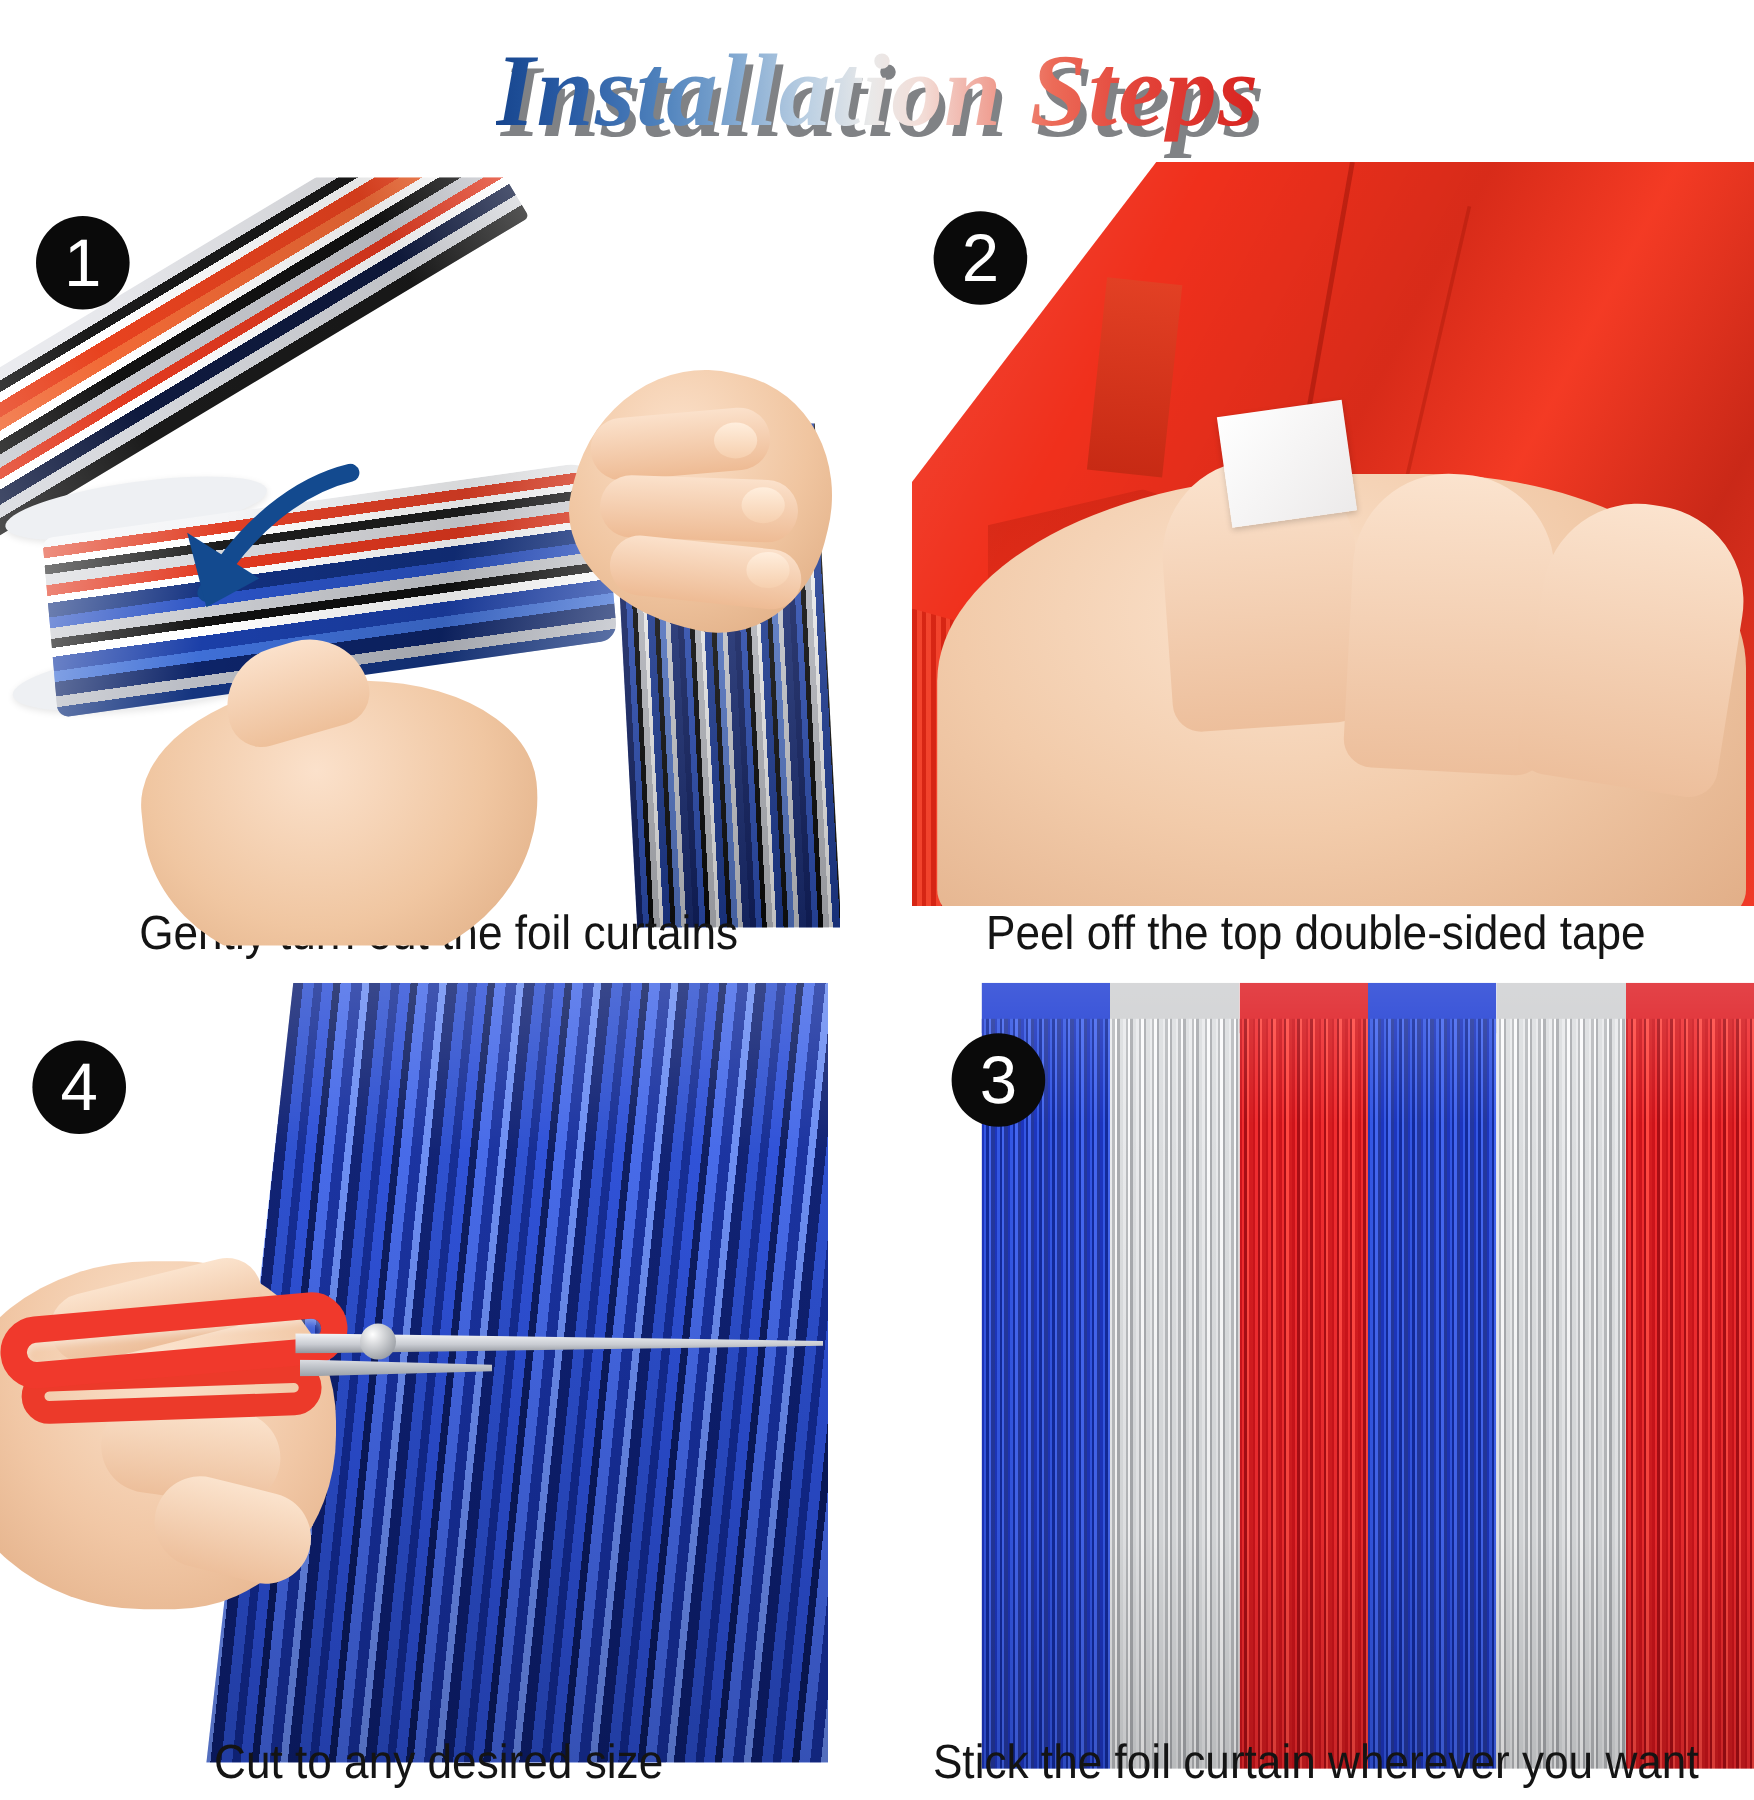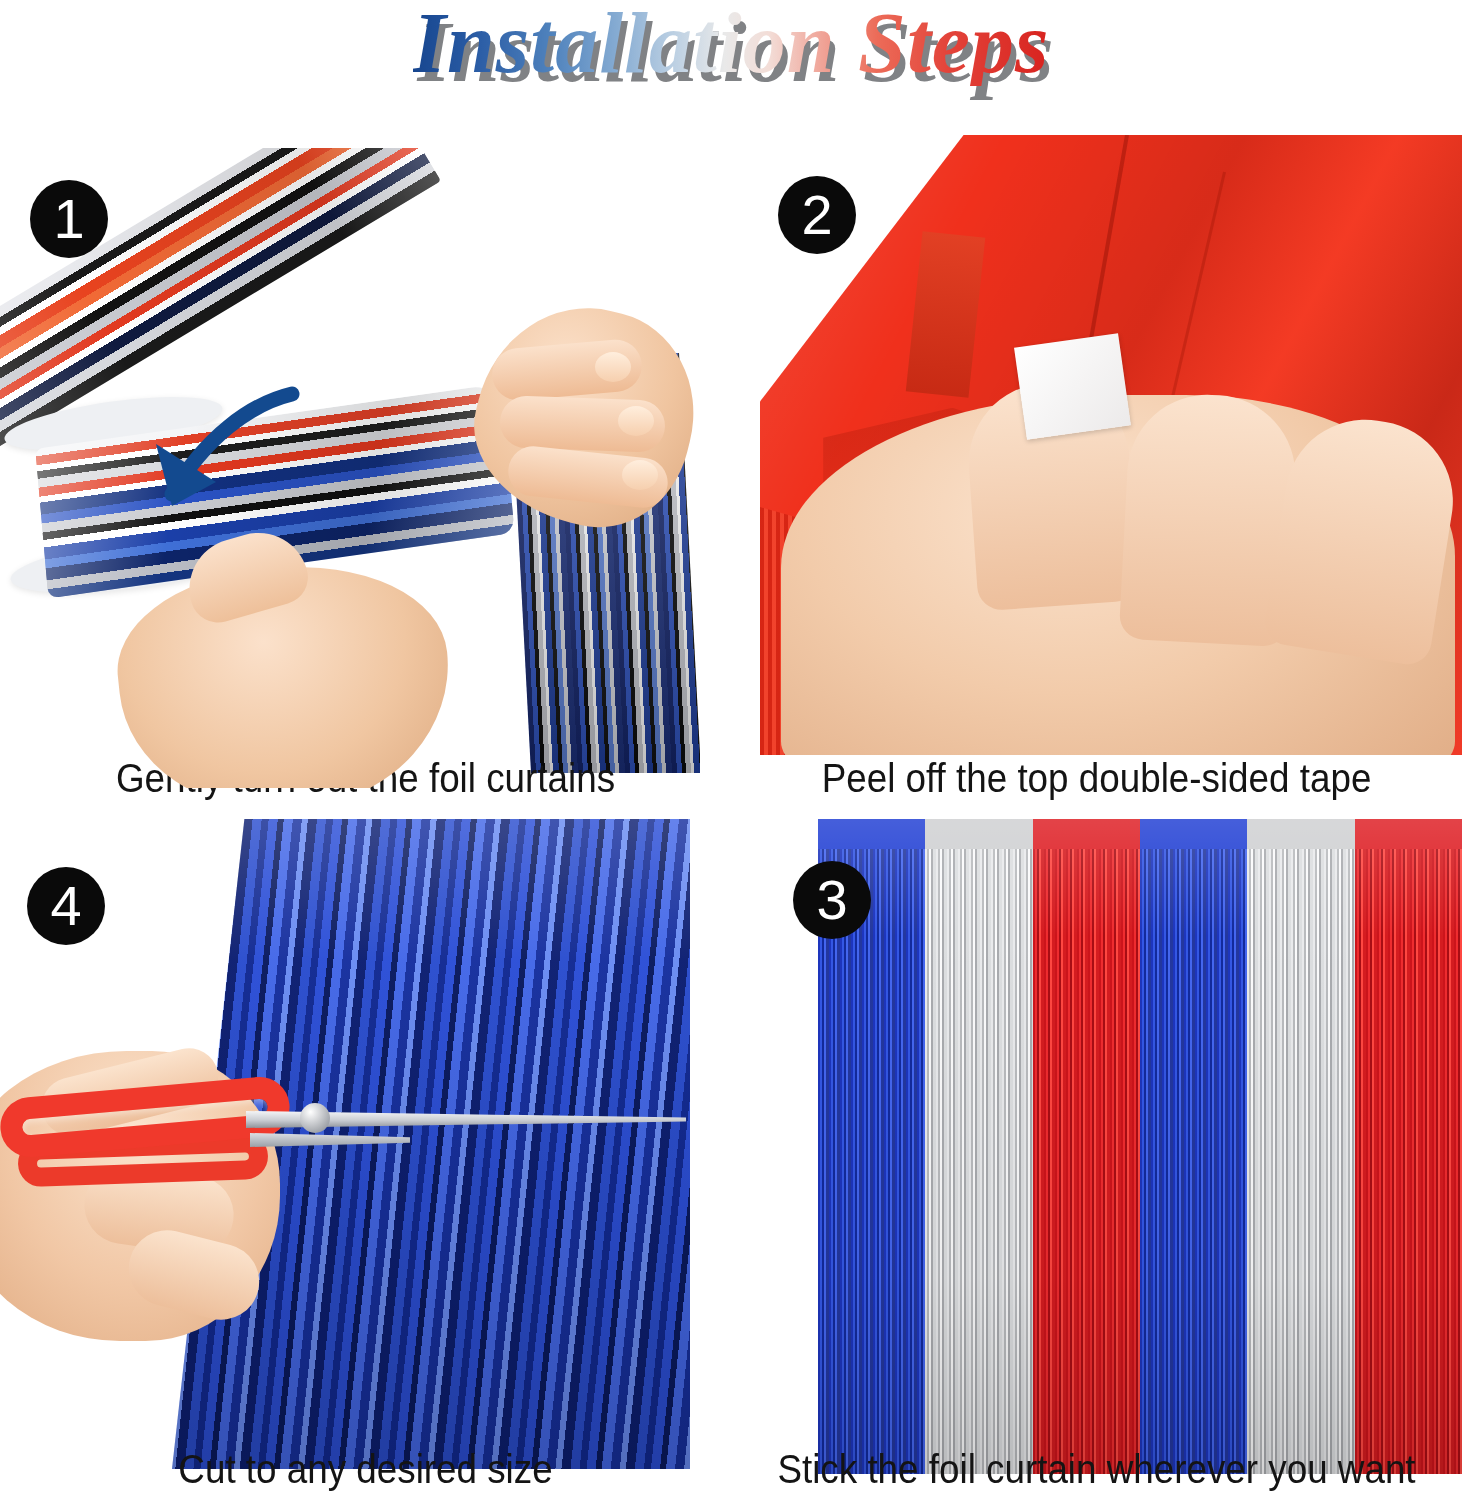--- a/index.html
+++ b/index.html
@@ -13,21 +13,21 @@
     overflow: hidden;
     position: relative;
   }
 
   
   .title-bar {
     width: 1462px;
     height: 118px;
     position: relative;
     display: flex;
-    align-items: flex-start;
+    align-items: flex-end;
     justify-content: center;
   }
   .title-wrap { position: relative; line-height: 1; }
   .title-shadow,
   .title-main {
     font-family: "Liberation Serif", "DejaVu Serif", serif;
     font-weight: bold;
     font-style: italic;
     font-size: 86px;
     letter-spacing: 1px;

